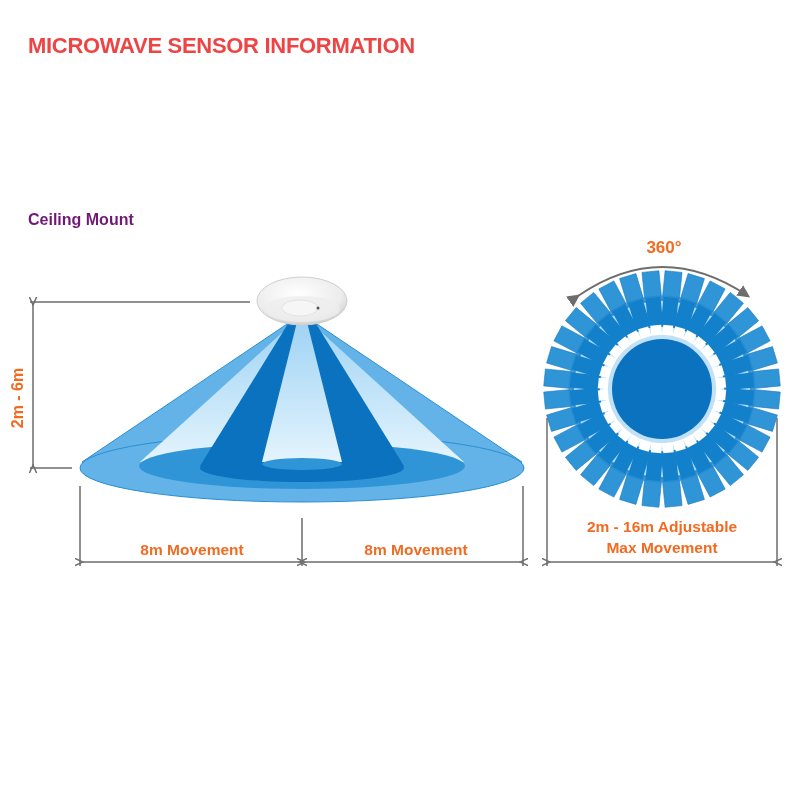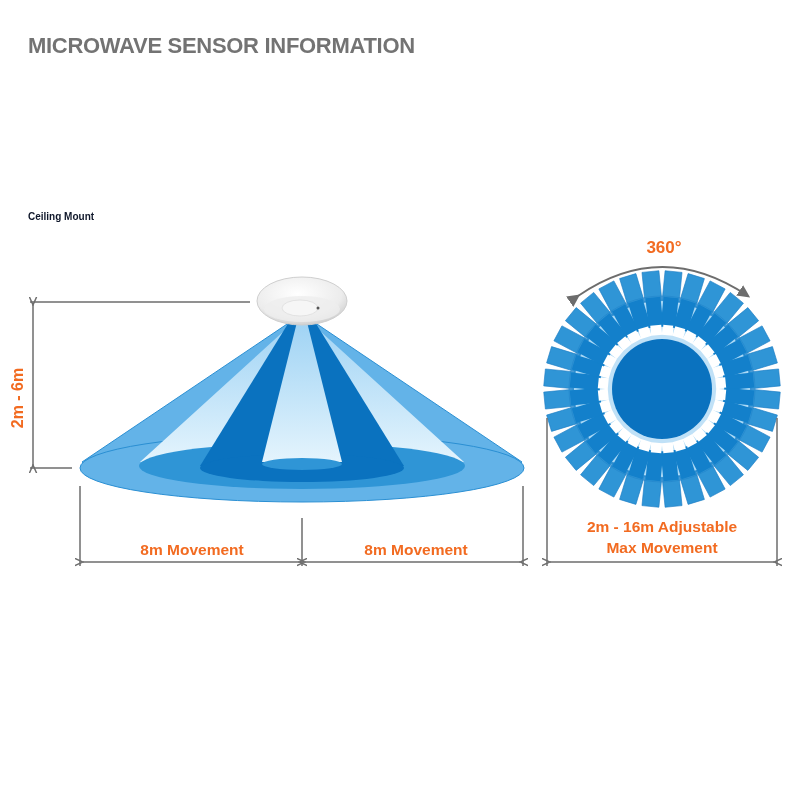--- a/index.html
+++ b/index.html
@@ -1,18 +1,18 @@
 <!DOCTYPE html>
 <html><head>
   <meta charset="utf-8">
   <style>
     html, body { margin: 0; padding: 0; background: #ffffff; }
     body { width: 800px; height: 800px; position: relative; overflow: hidden; font-family: "Liberation Sans", "DejaVu Sans", sans-serif; }
-    .title { position: absolute; left: 28px; top: 33px; font-size: 22px; font-weight: 700; color: #737373; letter-spacing: -0.3px; white-space: nowrap; }
-    .subtitle { position: absolute; left: 28px; top: 211px; font-size: 10px; font-weight: 700; color: #0f172a; white-space: nowrap; }
+    .title { position: absolute; left: 28px; top: 33px; font-size: 22px; font-weight: 700; color: #ef4444; letter-spacing: -0.3px; white-space: nowrap; }
+    .subtitle { position: absolute; left: 28px; top: 211px; font-size: 16px; font-weight: 700; color: #701a75; white-space: nowrap; }
     svg.diagram { position: absolute; left: 0; top: 0; }
     .lbl { font-family: "Liberation Sans", "DejaVu Sans", sans-serif; font-weight: 700; fill: #f26b21; }
   </style>
 </head>
 <body>
 
 <div class="title">MICROWAVE SENSOR INFORMATION</div>
 <div class="subtitle">Ceiling Mount</div>
 
 <svg class="diagram" width="800" height="800" viewBox="0 0 800 800">

